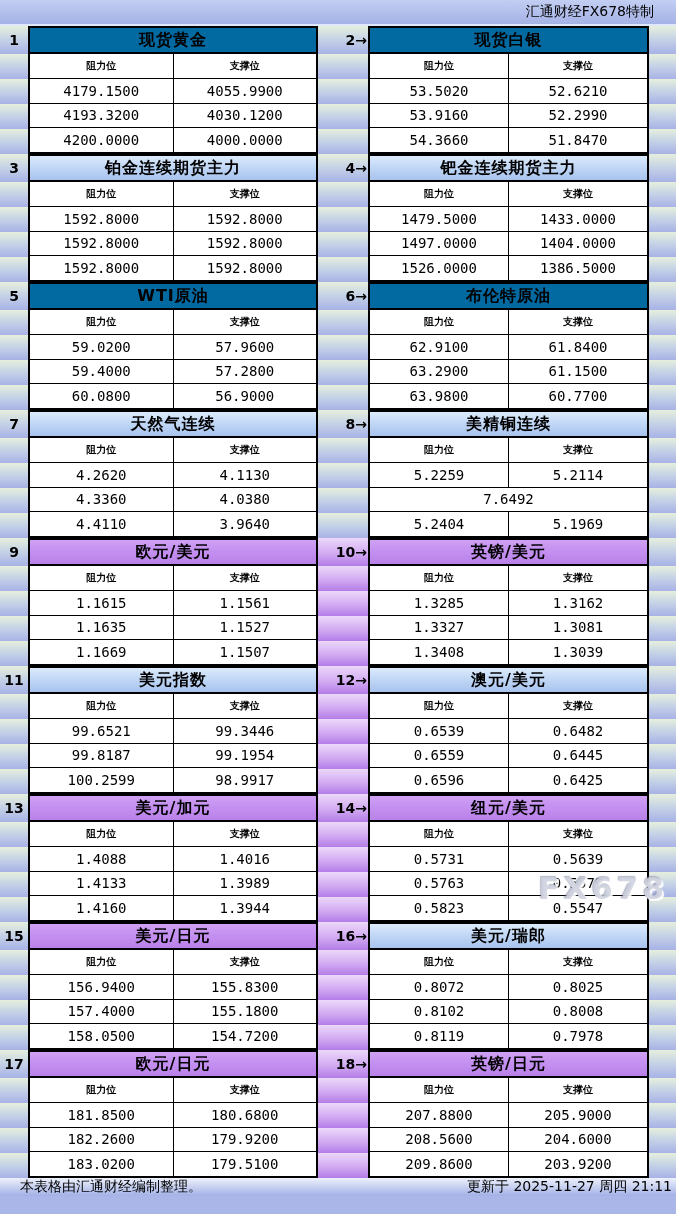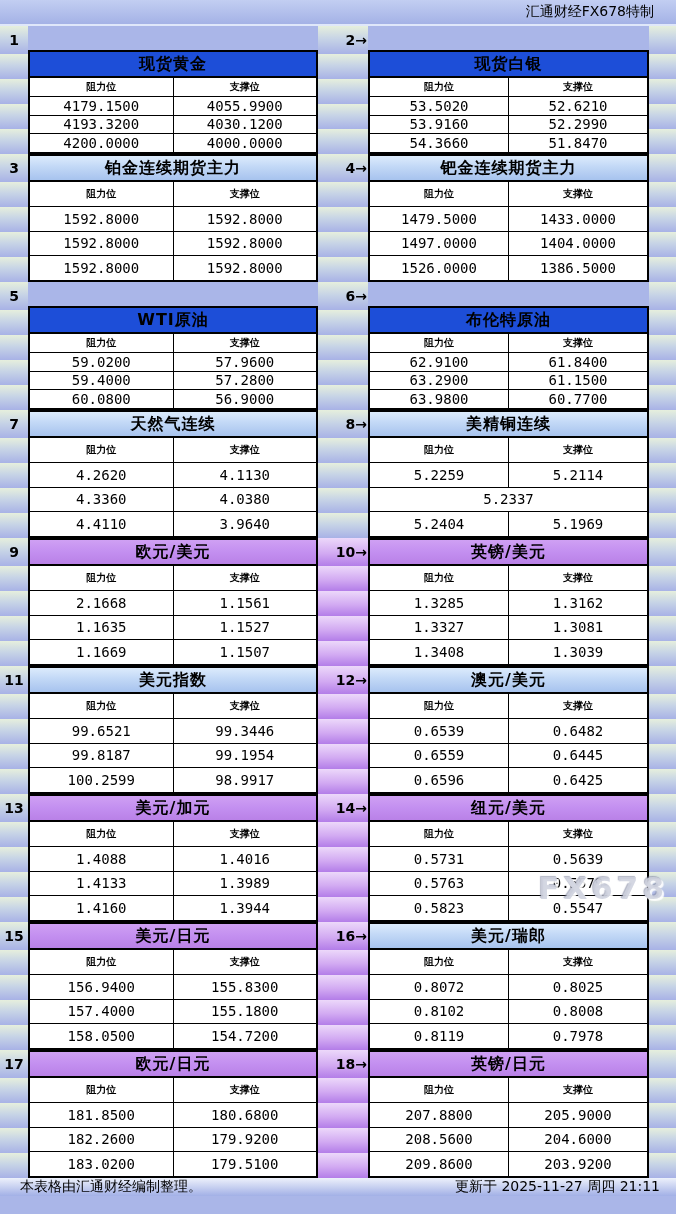--- a/index.html
+++ b/index.html
@@ -17,21 +17,21 @@
     background:linear-gradient(180deg,#c2cef2 0%,#a4b2e6 100%);
     border-bottom:2px solid #dfe7fa;
     display:flex;align-items:center;justify-content:flex-end;
     box-sizing:border-box;padding-right:22px;
   }
   .topbar .brand{font-size:14px;color:#000;}
   .bottombar{
     flex:1 1 auto;
     background:linear-gradient(180deg,#edf1fb 0%,#a2b0e6 100%);
     display:flex;align-items:center;justify-content:space-between;
-    box-sizing:border-box;padding:0 16px 0 20px;
+    box-sizing:border-box;padding:0 4px 0 20px;
   }
   .bottombar span{font-size:14px;color:#000;}
 
   
   #groups{flex:0 0 auto;display:flex;flex-direction:column;}
   .group-row{display:flex;height:128px;}
 
   .side-col{display:flex;flex-direction:column;}
   .num-col{width:28px;flex:0 0 28px;}
   .gutter-col{width:50px;flex:0 0 50px;}
@@ -46,21 +46,21 @@
 
   
   .panel{display:flex;flex-direction:column;box-sizing:border-box;}
   .panel-left{width:290px;flex:0 0 290px;}
   .panel-right{width:281px;flex:0 0 281px;}
   .ptitle{
     height:28px;flex:0 0 28px;box-sizing:border-box;border:2px solid #000;
     display:flex;align-items:center;justify-content:center;
     font-size:16px;font-weight:bold;color:#000;letter-spacing:1px;
   }
-  .theme-yellow{background:#1d4ed8;margin-top:24px;}
+  .theme-yellow{background:#0369a1;}
   .theme-blue{background:linear-gradient(180deg,#dcebfc 0%,#c2d8f6 45%,#a7c3ee 100%);}
   .theme-purple{background:linear-gradient(180deg,#cfa0f3 0%,#c38ff0 50%,#b981e7 100%);}
   .ptable{
     flex:1 1 auto;display:flex;flex-direction:column;
     border:2px solid #000;border-top:none;box-sizing:border-box;background:#000;
   }
   .prow{display:flex;flex:1 1 0;border-bottom:1px solid #000;}
   .prow:last-child{border-bottom:none;justify-content:flex-end;}
   .pcell{
     flex:1 1 0;background:#fff;display:flex;align-items:center;justify-content:center;
@@ -356,21 +356,21 @@
           <div class="ptable">
             <div class="prow phead">
               <div class="pcell">阻力位</div>
               <div class="pcell">支撑位</div>
             </div>
             <div class="prow pdata">
               <div class="pcell">5.2259</div>
               <div class="pcell">5.2114</div>
             </div>
             <div class="prow pdata">
-              <div class="pcell">5.2337</div>
+              <div class="pcell">7.6492</div>
             </div>
             <div class="prow pdata">
               <div class="pcell">5.2404</div>
               <div class="pcell">5.1969</div>
             </div>
           </div>
         </div>
         <div class="side-col edge-col">
           <div class="stripe-cell stripe-blue t"></div>
           <div class="stripe-cell stripe-blue r"></div>
@@ -392,21 +392,21 @@
         <div class="panel panel-left">
           <div class="ptitle theme-purple">
             <span>欧元/美元</span>
           </div>
           <div class="ptable">
             <div class="prow phead">
               <div class="pcell">阻力位</div>
               <div class="pcell">支撑位</div>
             </div>
             <div class="prow pdata">
-              <div class="pcell">2.1668</div>
+              <div class="pcell">1.1615</div>
               <div class="pcell">1.1561</div>
             </div>
             <div class="prow pdata">
               <div class="pcell">1.1635</div>
               <div class="pcell">1.1527</div>
             </div>
             <div class="prow pdata">
               <div class="pcell">1.1669</div>
               <div class="pcell">1.1507</div>
             </div>

